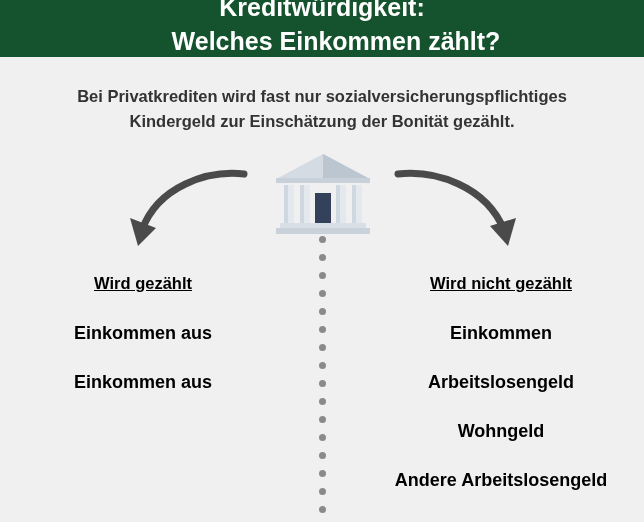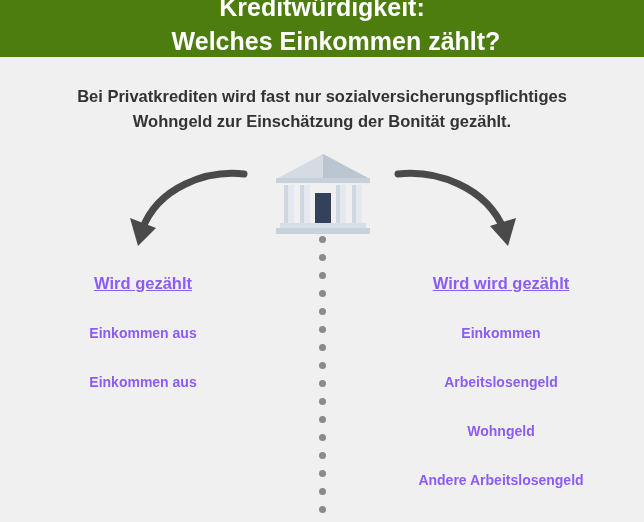--- a/index.html
+++ b/index.html
@@ -15,21 +15,21 @@
     position: relative;
   }
 
   
   .header {
     position: absolute;
     top: 0;
     left: 0;
     width: 644px;
     height: 57px;
-    background: #4d7c0f;
+    background: #14532d;
     color: #ffffff;
     text-align: center;
     overflow: hidden;
   }
   .header-title {
     font-size: 25px;
     font-weight: bold;
     line-height: 30px;
     margin: 0;
     padding: 0;
@@ -97,50 +97,50 @@
     width: 125px;
     height: 84px;
   }
 
   
   .col {
     position: absolute;
     top: 272px;
     width: 286px;
     text-align: center;
-    color: #8b5cf6;
+    color: #000000;
   }
   .col-left  { left: 0px; }
   .col-right { left: 358px; }
 
   .col-heading {
     font-size: 16.5px;
     font-weight: bold;
     text-decoration: underline;
     margin: 0 0 28px 0;
     line-height: 22px;
   }
   .col-item {
-    font-size: 14px;
+    font-size: 18px;
     font-weight: bold;
     line-height: 23px;
     margin: 0 0 26px 0;
   }
 </style>
 </head>
 <body>
 
 <div class="header">
   <div class="header-title first">Kreditwürdigkeit:</div>
   <div class="header-title second">Welches Einkommen zählt?</div>
 </div>
 
 <div class="intro">
   <div>Bei Privatkrediten wird fast nur sozialversicherungspflichtiges</div>
-  <div>Wohngeld zur Einschätzung der Bonität gezählt.</div>
+  <div>Kindergeld zur Einschätzung der Bonität gezählt.</div>
 </div>
 
 <div class="bank">
   <svg width="98" height="90" viewBox="0 0 98 90" xmlns="http://www.w3.org/2000/svg">
 
     <polygon points="49,2 94,26 4,26" fill="#d4dbe3"></polygon>
     <polygon points="49,2 94,26 49,26" fill="#bcc6d1"></polygon>
     <rect x="2" y="26" width="94" height="5" fill="#c8d0da"></rect>
 
     <rect x="10" y="33" width="10" height="38" fill="#e4e9ef"></rect>
@@ -199,19 +199,19 @@
   <div class="col-item">
     <div>Einkommen aus</div>
   </div>
 
   <div class="col-item">
     <div>Einkommen aus</div>
   </div>
 </div>
 
 <div class="col col-right">
-  <div class="col-heading">Wird wird gezählt</div>
+  <div class="col-heading">Wird nicht gezählt</div>
 
   <div class="col-item">Einkommen</div>
   <div class="col-item">Arbeitslosengeld</div>
   <div class="col-item">Wohngeld</div>
   <div class="col-item">Andere Arbeitslosengeld</div>
 </div>
 
 </body></html>

